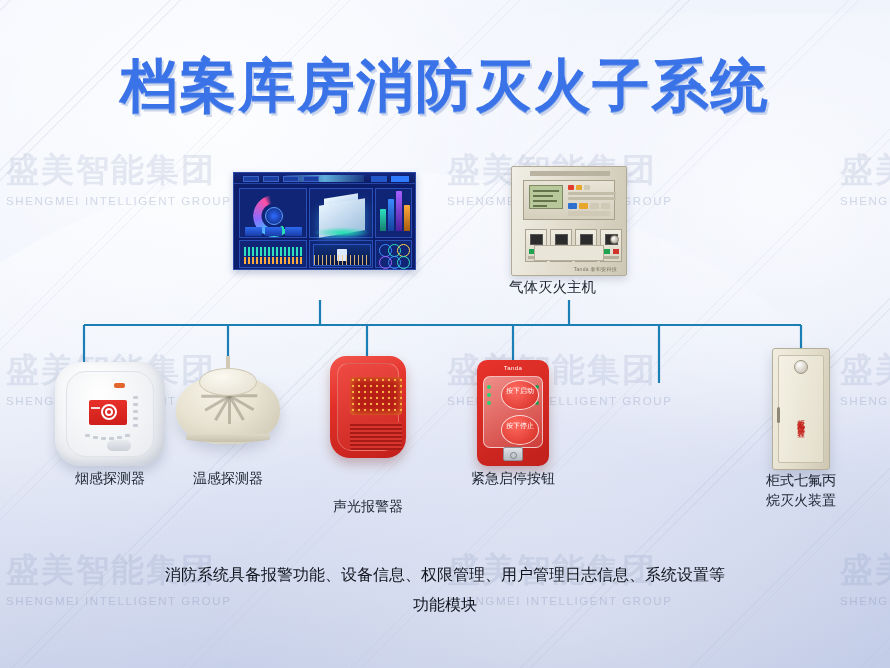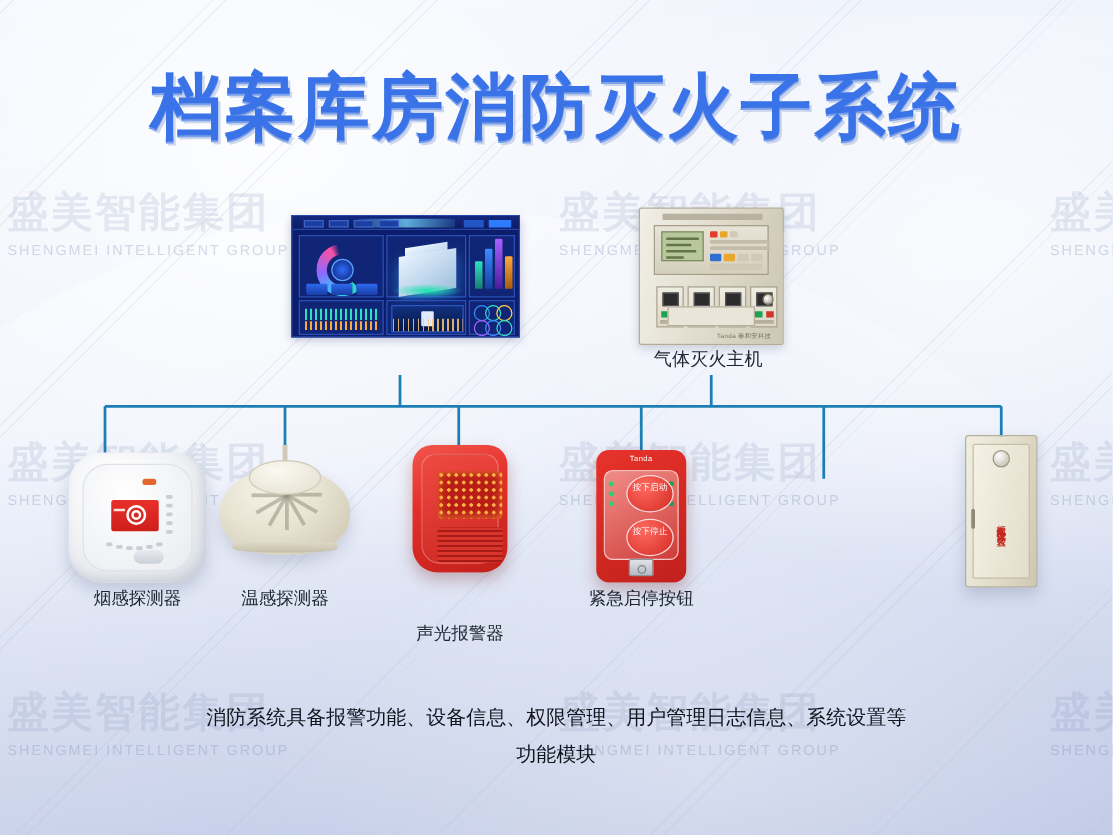--- a/index.html
+++ b/index.html
@@ -347,21 +347,21 @@
         <div class="sq"></div>
         <div class="b1"></div>
         <div class="b2"></div>
         <div class="tx"></div>
       </div>
       <div class="host-knob"></div>
       <div class="host-warn"></div>
       <div class="host-brand">Tanda 泰和安科技</div>
     </div>
   </div>
-  <div class="node-cap" style="left:523px;top:278px;">气体灭火主机</div>
+  <div class="node-cap" style="left:509px;top:278px;">气体灭火主机</div>
 
   <svg class="conn">
     <g stroke="#1b7fb5" stroke-width="2.2" fill="none">
       <path d="M320 300 L320 325"></path>
       <path d="M569 300 L569 325"></path>
       <path d="M84 325 L801 325"></path>
       <path d="M84 325 L84 364"></path>
       <path d="M228 325 L228 358"></path>
       <path d="M367 325 L367 356"></path>
       <path d="M513 325 L513 360"></path>
@@ -445,19 +445,23 @@
 
 
   <div class="prod" style="left:772px;top:348px;width:58px;height:122px;">
     <div class="cab">
       <div class="cab-door"></div>
       <div class="cab-gauge"></div>
       <div class="cab-handle"></div>
       <div class="cab-text">柜式七氟丙烷气体灭火装置</div>
     </div>
   </div>
+  <div class="prod-cap two" style="left:743px;top:470px;width:116px;">
+    <span>柜式七氟丙</span><br>
+    <span>烷灭火装置</span>
+  </div>
 
   <div class="bottom">
     <div>消防系统具备报警功能、设备信息、权限管理、用户管理日志信息、系统设置等</div>
     <div>功能模块</div>
   </div>
 
 </div>
 
 </body></html>

